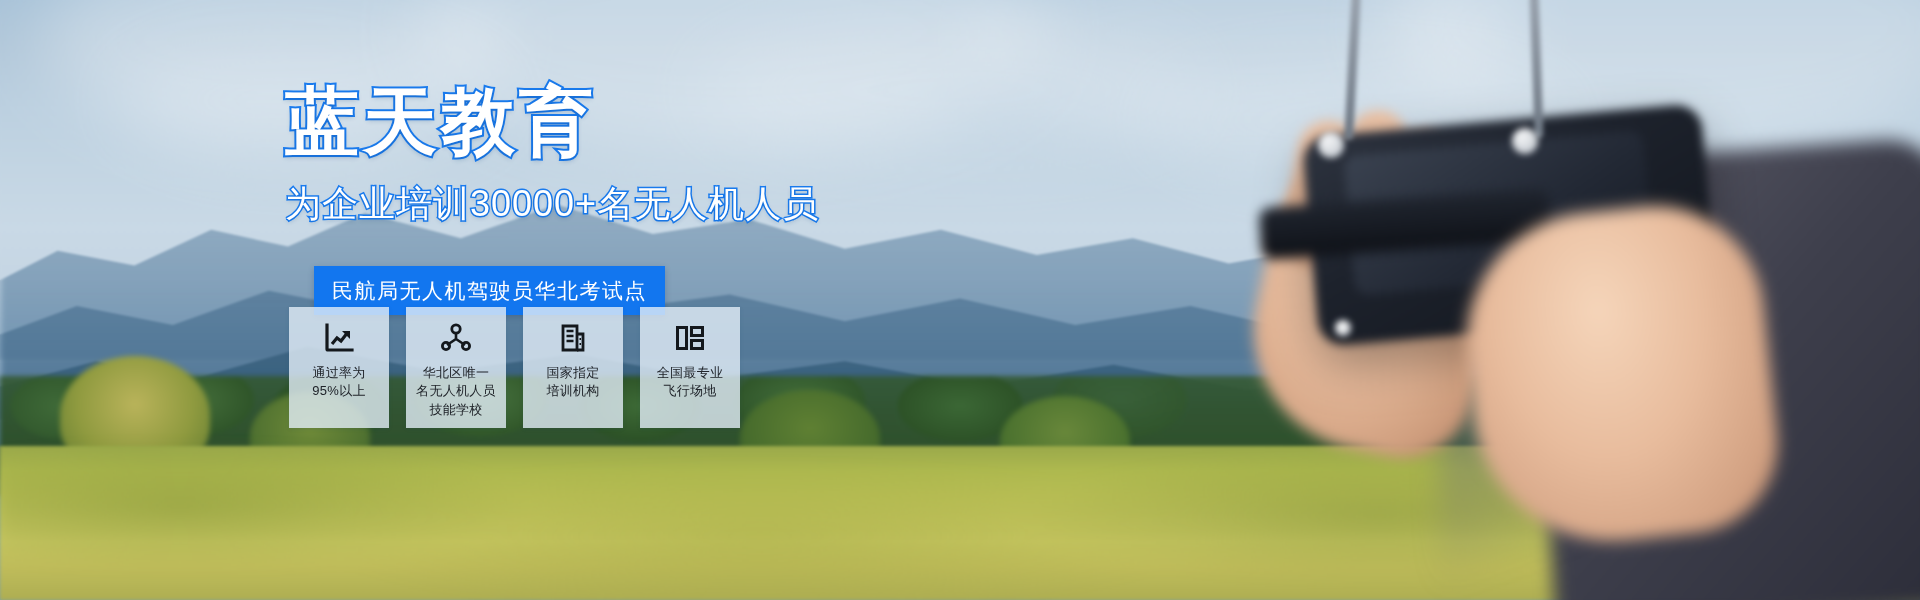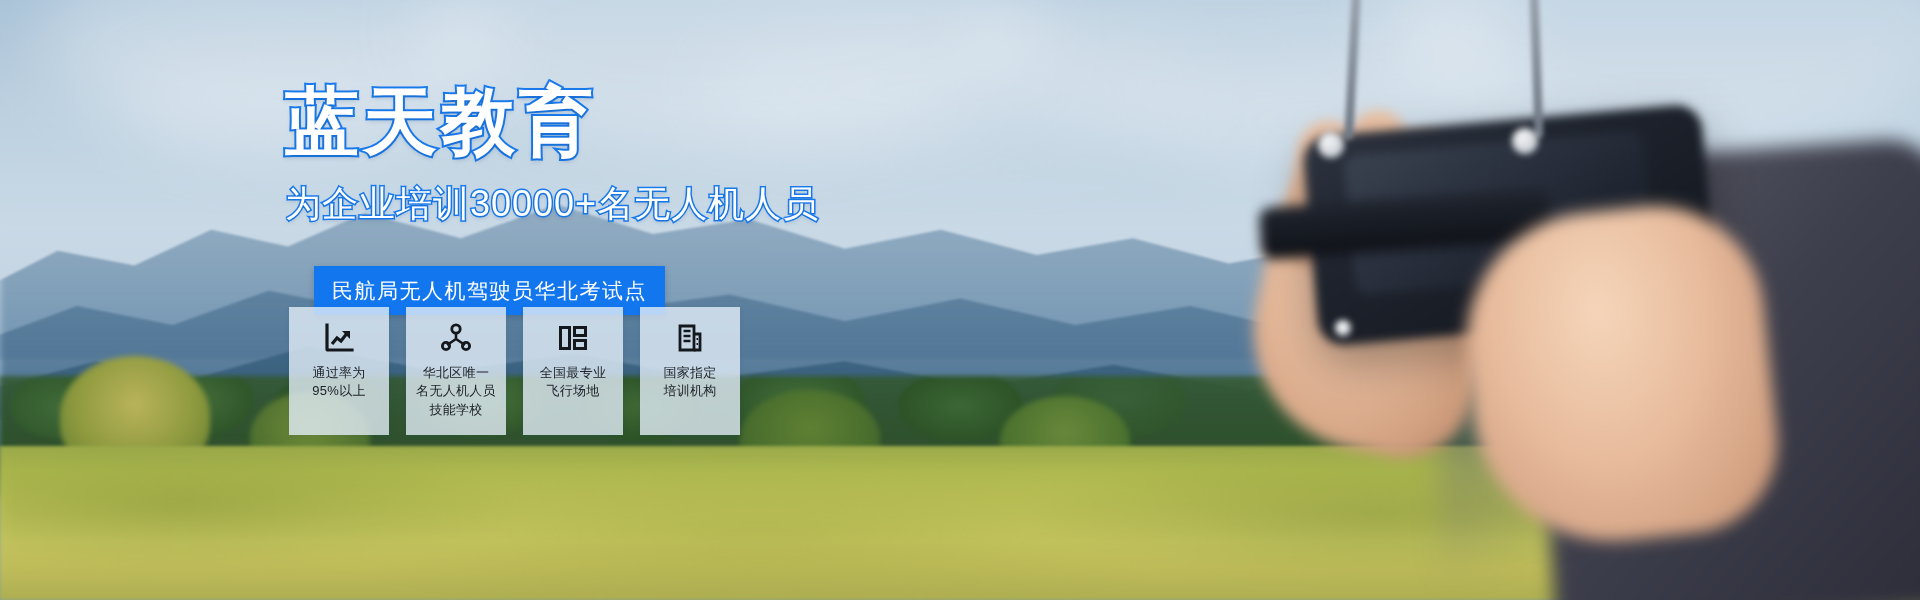--- a/index.html
+++ b/index.html
@@ -274,21 +274,21 @@
     display: flex;
     gap: 17px;
   }
   .card {
     width: 100px;
     min-height: 101px;
     background: rgba(226,238,248,0.80);
     display: flex;
     flex-direction: column;
     align-items: center;
-    padding: 14px 6px 16px;
+    padding: 14px 6px 9px;
     box-shadow: 0 1px 4px rgba(30,70,110,0.12);
   }
   .card-icon {
     width: 34px; height: 34px;
     display: flex; align-items: center; justify-content: center;
     margin-bottom: 9px;
   }
   .card-icon svg { display: block; }
   .card-text {
     font-size: 13px;
@@ -389,37 +389,37 @@
           </svg>
         </span>
         <span class="card-text">华北区唯一
 名无人机人员
 技能学校</span>
       </div>
 
       <div class="card">
         <span class="card-icon">
           <svg width="32" height="32" viewBox="0 0 32 32" aria-hidden="true">
-            <rect x="3.5" y="5.5" width="9" height="21" fill="none" stroke="#14181d" stroke-width="3"></rect>
-            <rect x="17.5" y="5.5" width="11" height="8" fill="none" stroke="#14181d" stroke-width="3"></rect>
-            <rect x="17.5" y="18.5" width="11" height="8" fill="none" stroke="#14181d" stroke-width="3"></rect>
-          </svg>
-        </span>
-        <span class="card-text">全国最专业
-飞行场地</span>
-      </div>
-
-      <div class="card">
-        <span class="card-icon">
-          <svg width="32" height="32" viewBox="0 0 32 32" aria-hidden="true">
             <path d="M6 4 L20 4 L20 28 L6 28 Z" fill="none" stroke="#14181d" stroke-width="2.8"></path>
             <path d="M20 12 L26 12 L26 28 L20 28" fill="none" stroke="#14181d" stroke-width="2.8"></path>
             <path d="M9.5 9 L16.5 9 M9.5 14 L16.5 14 M9.5 19 L16.5 19" stroke="#14181d" stroke-width="2.4"></path>
             <path d="M22.5 17 L24 17 M22.5 22 L24 22" stroke="#14181d" stroke-width="2.2"></path>
           </svg>
         </span>
         <span class="card-text">国家指定
 培训机构</span>
       </div>
 
+      <div class="card">
+        <span class="card-icon">
+          <svg width="32" height="32" viewBox="0 0 32 32" aria-hidden="true">
+            <rect x="3.5" y="5.5" width="9" height="21" fill="none" stroke="#14181d" stroke-width="3"></rect>
+            <rect x="17.5" y="5.5" width="11" height="8" fill="none" stroke="#14181d" stroke-width="3"></rect>
+            <rect x="17.5" y="18.5" width="11" height="8" fill="none" stroke="#14181d" stroke-width="3"></rect>
+          </svg>
+        </span>
+        <span class="card-text">全国最专业
+飞行场地</span>
+      </div>
+
     </div>
   </div>
 </div>
 
 </body></html>

